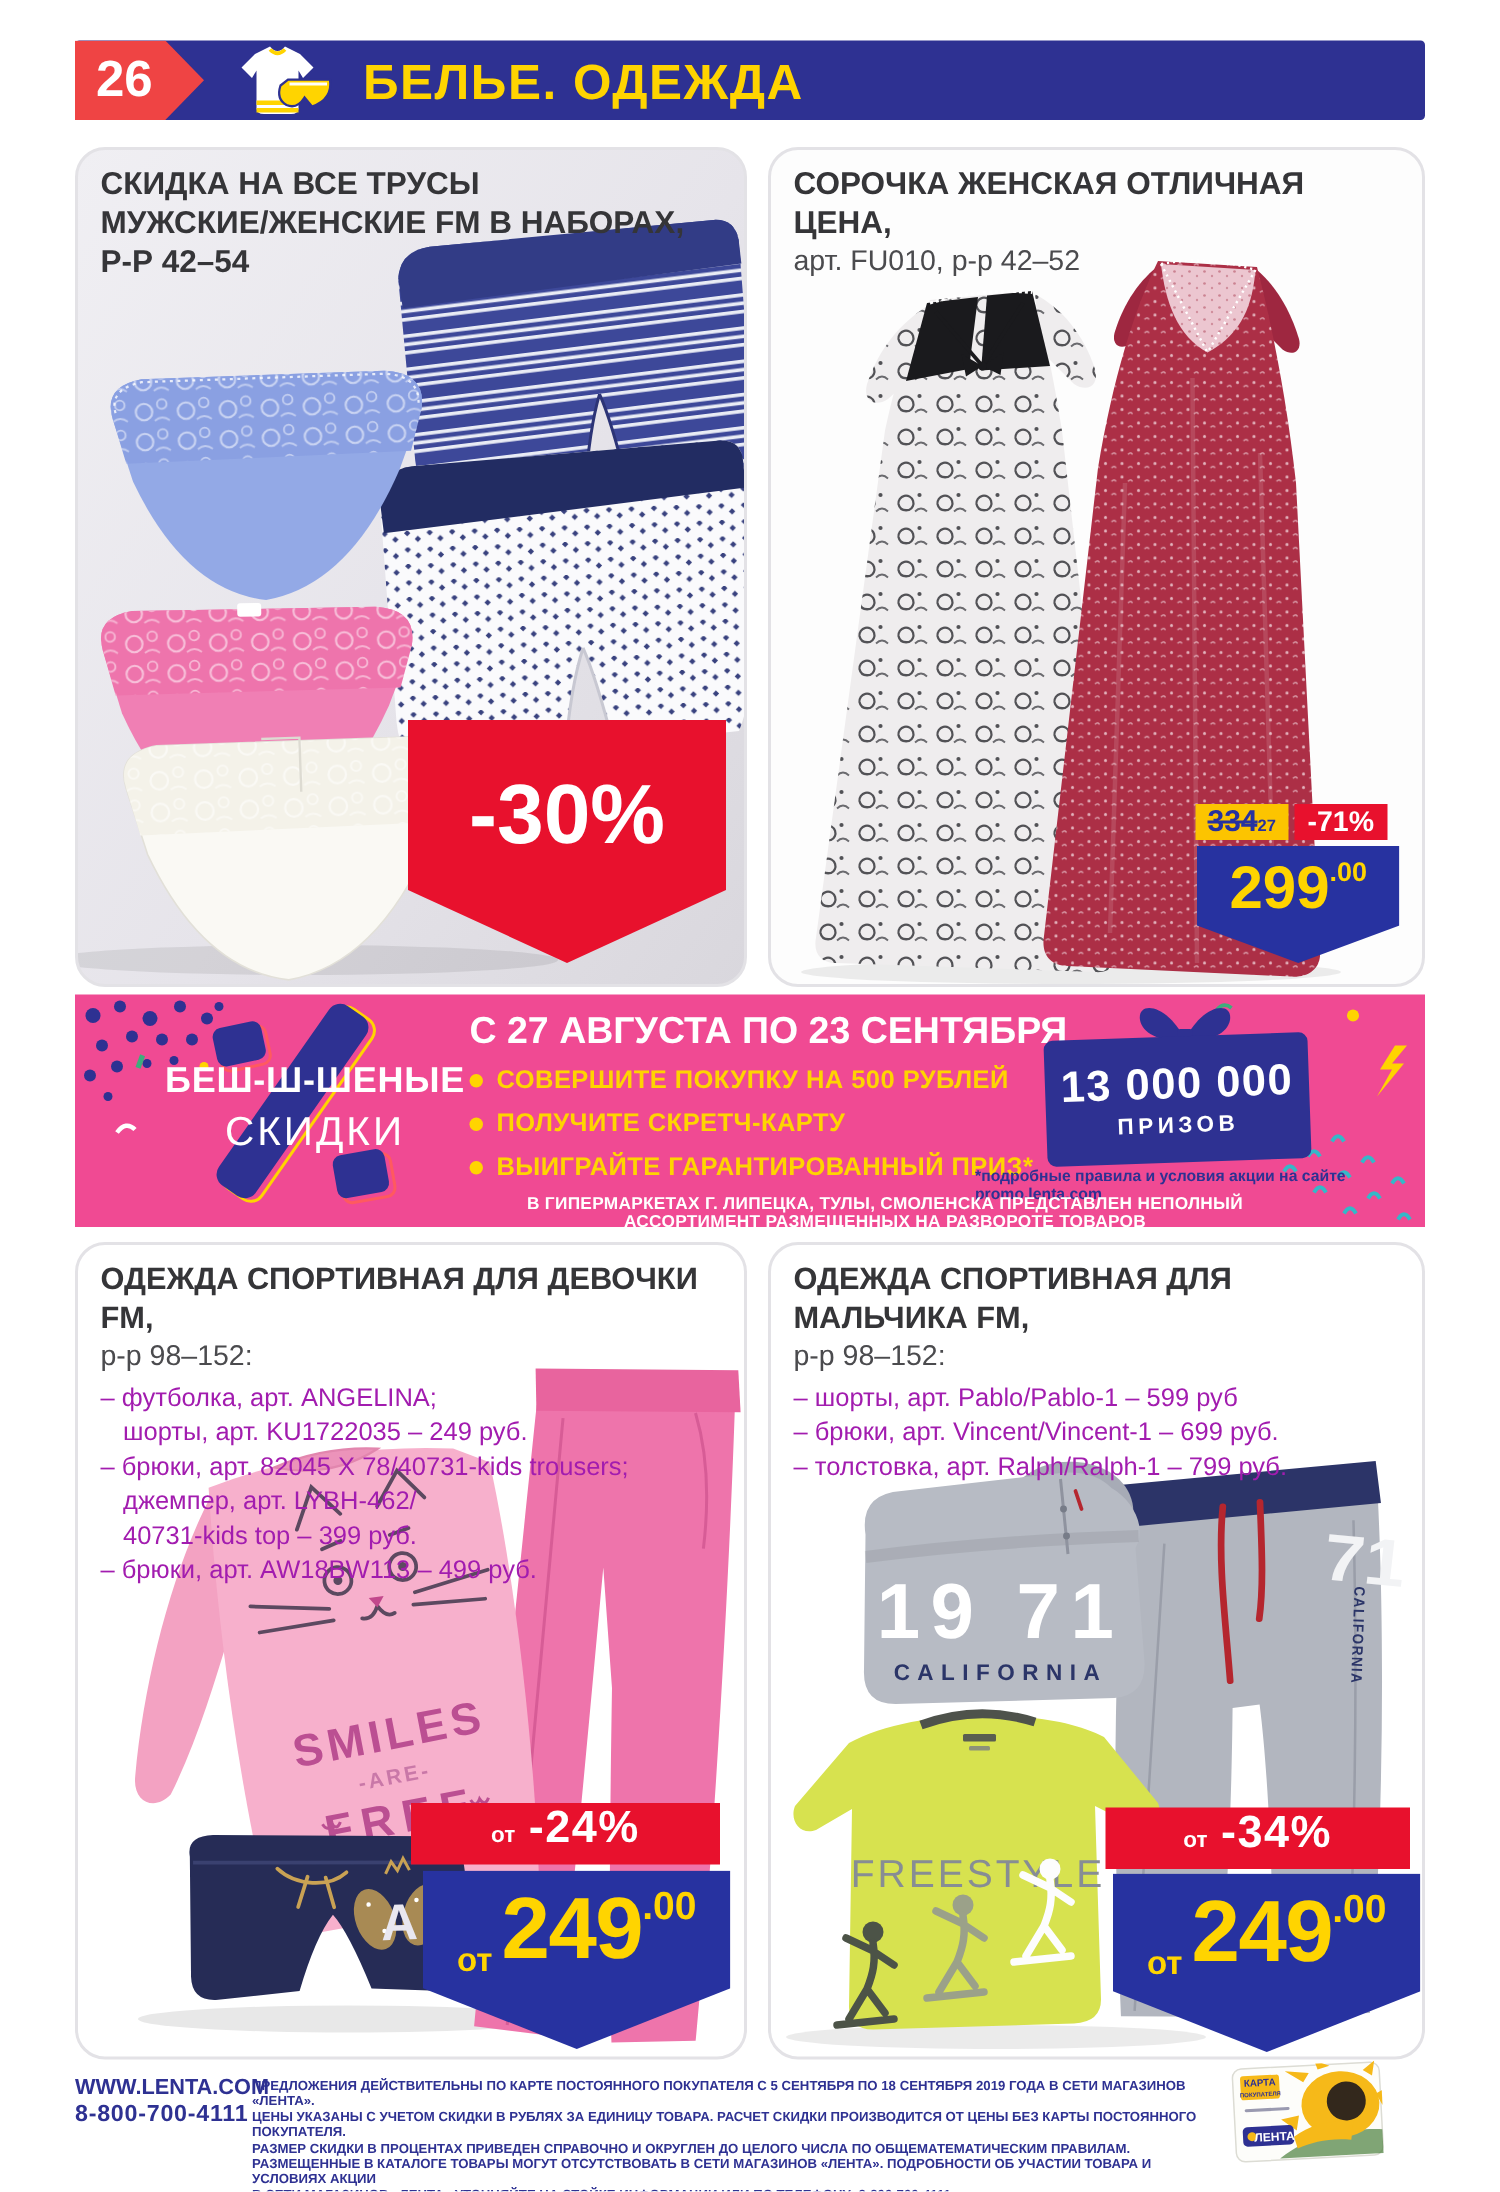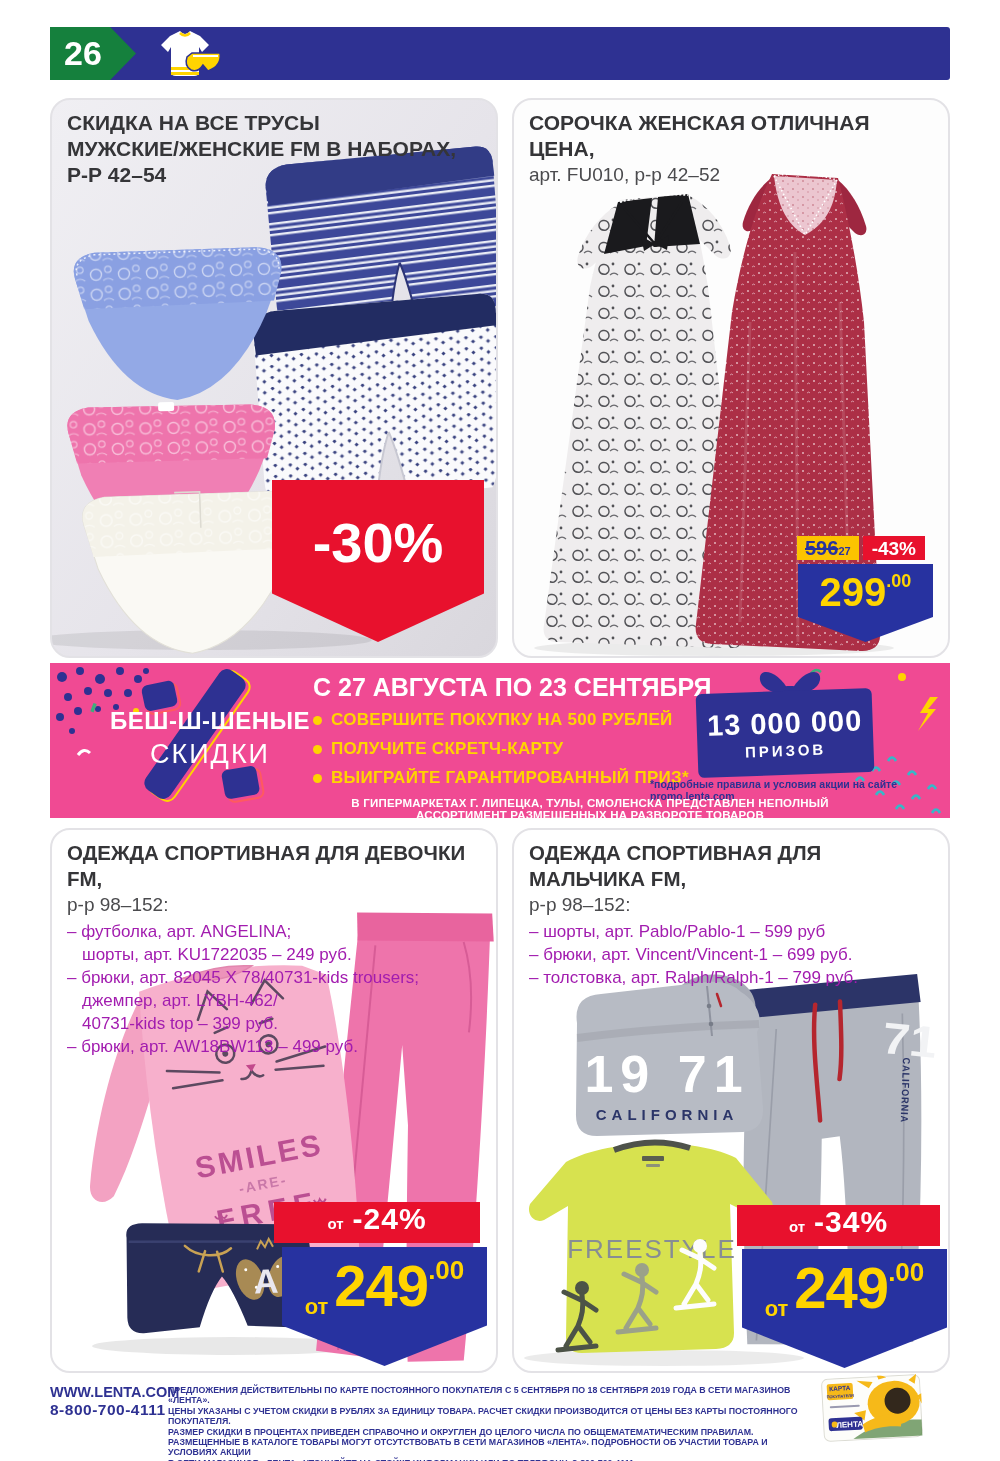--- a/index.html
+++ b/index.html
@@ -1,21 +1,21 @@
 <!DOCTYPE html>
 <html><head>
 <meta charset="utf-8">
 <style>
   * { margin:0; padding:0; box-sizing:border-box; }
   body { background:#ffffff; font-family:"Liberation Sans", sans-serif; }
   #page { position:relative; width:1000px; height:1461px; background:#fff; overflow:hidden; }
 
   
   .header { position:absolute; left:50px; top:27px; width:900px; height:53px; background:#2e3192; border-radius:3px; }
-  .pagenum { position:absolute; left:0; top:0; width:86px; height:53px; background:#15803d;
+  .pagenum { position:absolute; left:0; top:0; width:86px; height:53px; background:#ef4444;
              clip-path:polygon(0 0,70% 0,100% 50%,70% 100%,0 100%);
              color:#fff; font-size:34px; font-weight:800; line-height:53px; padding-left:14px; }
   .hicon { position:absolute; left:100px; top:2px; }
   .htitle { position:absolute; left:192px; top:9px; color:#ffd400; font-size:33px; font-weight:800; letter-spacing:1px; }
 
   
   .card { position:absolute; background:#fff; border:2px solid #e3e2e6; border-radius:20px; overflow:hidden; }
   #card-underwear { left:50px; top:98px; width:448px; height:560px;
       background:linear-gradient(125deg,#f0eff3 0%,#e6e4ea 55%,#d9d7dd 100%); }
   #card-nightgown { left:512px; top:98px; width:438px; height:560px; background:#fdfdfd; }
@@ -96,20 +96,21 @@
     <div class="hicon">
       <svg width="78" height="50" viewBox="0 0 78 50">
         <path d="M20,7 L30,2 Q35,8 40,2 L50,7 L59,16 L52,23 L49,18 L49,43 Q49,47 44,47 L26,47 Q21,47 21,43 L21,18 L18,23 L11,16 Z" fill="#ffffff"></path>
         <rect x="21" y="38" width="28" height="3" fill="#ffd400"></rect>
         <rect x="21" y="43" width="28" height="3" fill="#ffd400"></rect>
         <path d="M30,4 Q35,9 40,4" stroke="#ffd400" stroke-width="2.5" fill="none"></path>
         <path d="M42,24 L70,24 Q72,37 58,42 L53,36 Q48,44 41,41 Q34,37 37,28 Z" fill="#ffd400" stroke="#2e3192" stroke-width="1.5"></path>
         <path d="M43,27 L68,27" stroke="#fff" stroke-width="2"></path>
       </svg>
     </div>
+    <div class="htitle">БЕЛЬЕ. ОДЕЖДА</div>
   </div>
 
   <div class="card" id="card-underwear">
     <svg class="photo" width="444" height="556" viewBox="0 0 444 556">
       <defs>
         <pattern id="u-stripe" width="10" height="22" patternUnits="userSpaceOnUse" patternTransform="rotate(-4)">
           <rect width="10" height="22" fill="#3d4899"></rect>
           <rect y="0" width="10" height="2.4" fill="#e9ecf5"></rect>
           <rect y="5.5" width="10" height="2.4" fill="#e9ecf5"></rect>
           <rect y="11" width="10" height="2.4" fill="#e9ecf5"></rect>
@@ -220,24 +221,24 @@
       </g>
     </svg>
 
     <div class="card-text">
       <div class="card-title">СОРОЧКА ЖЕНСКАЯ ОТЛИЧНАЯ ЦЕНА,</div>
       <div class="card-sub">арт. FU010, р-р 42–52</div>
     </div>
 
     <div class="oldprice-row" style="left:283px; top:436px;">
       <div class="oldprice">
-        <span class="strike"><span>596</span><span class="sup" style="display:inline-block;">27</span></span>
+        <span class="strike"><span>334</span><span class="sup" style="display:inline-block;">27</span></span>
       </div>
       <div class="disc43">
-        <span>-43%</span>
+        <span>-71%</span>
       </div>
     </div>
     <div class="pent-sm" style="left:284px; top:464px; width:135px; height:78px;">
       <span class="int">299</span>
       <span class="dec">.00</span>
     </div>
   </div>
 
   <div class="banner">
     <svg class="deco" width="900" height="155" viewBox="0 0 900 155">

